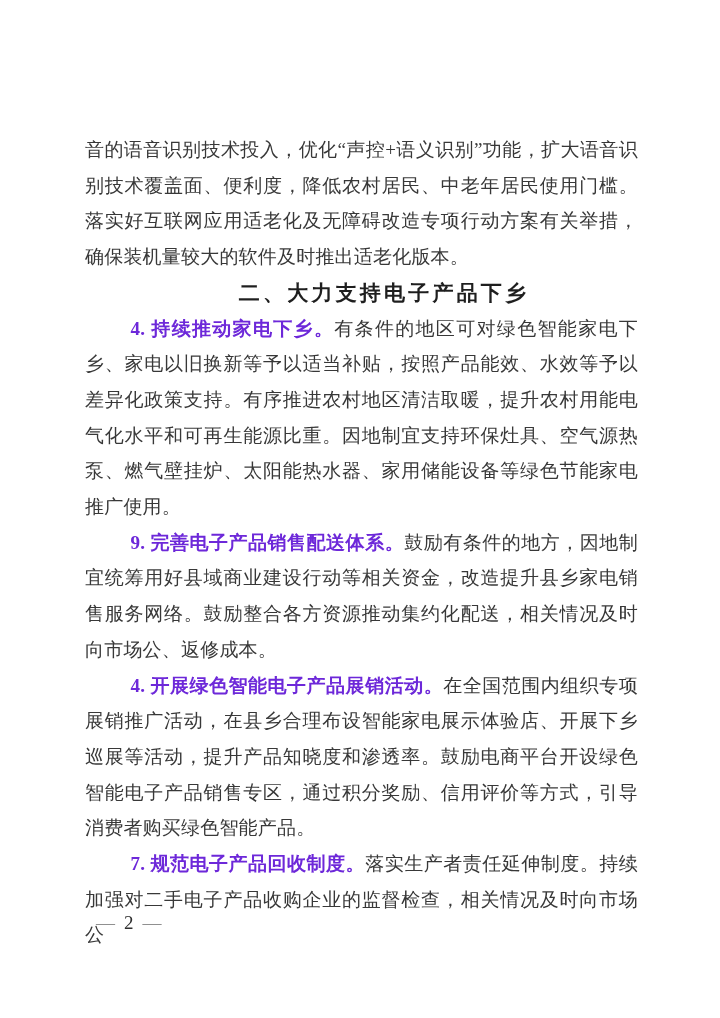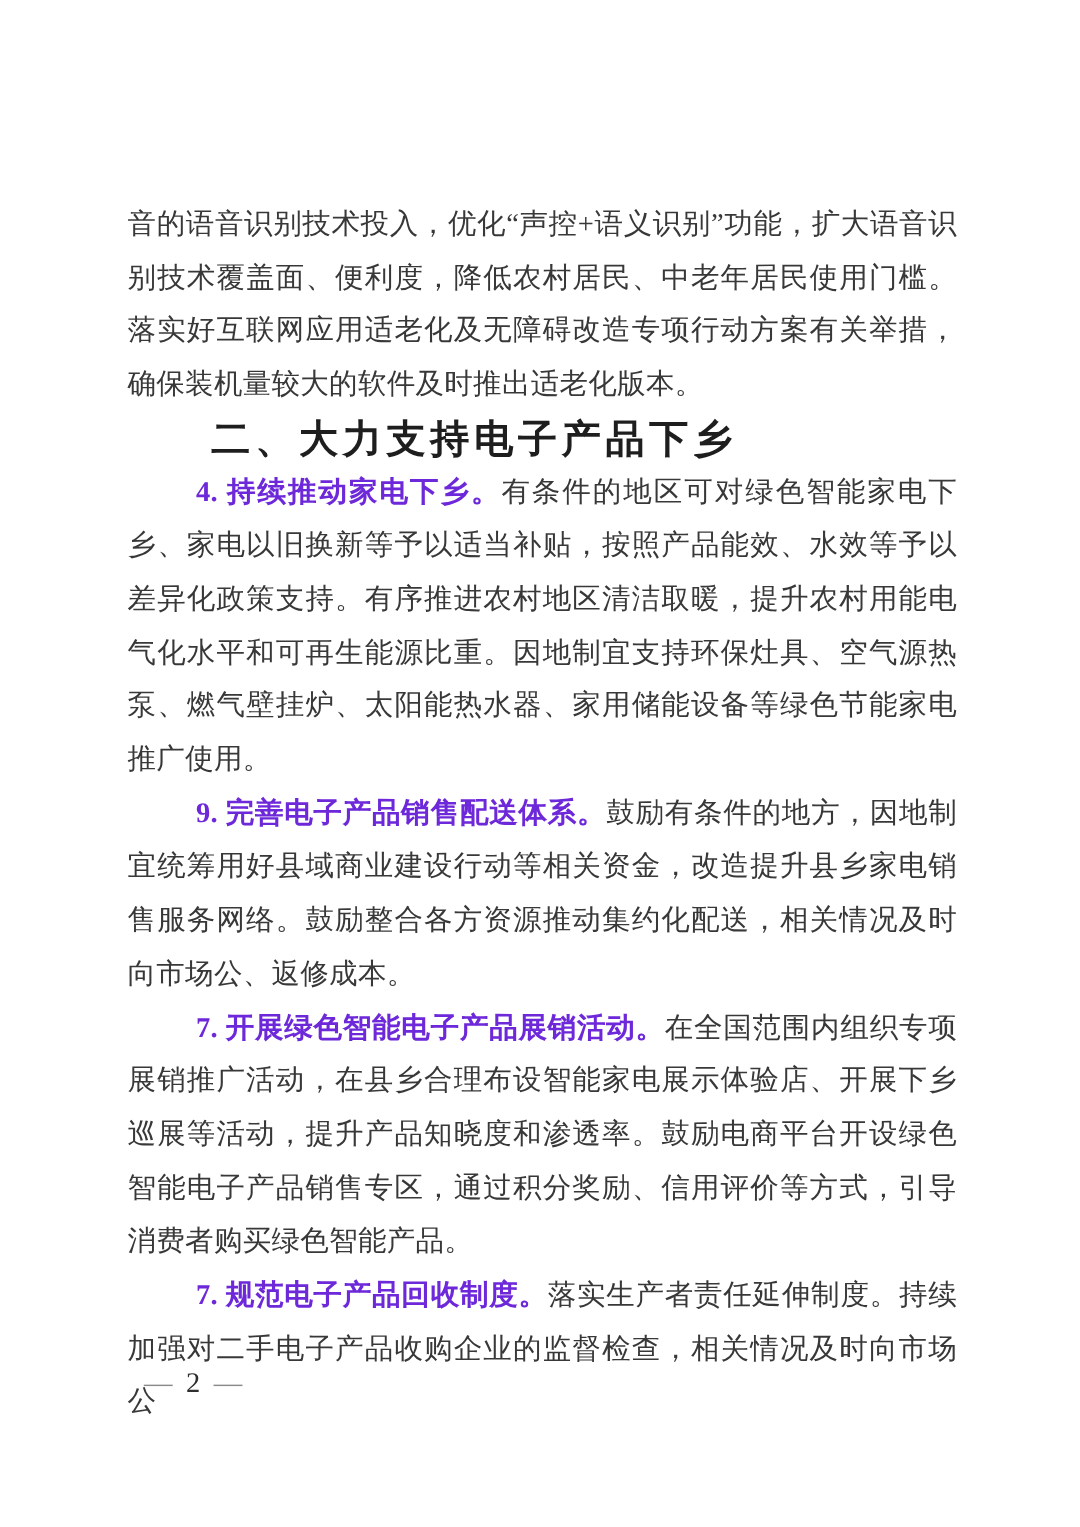--- a/index.html
+++ b/index.html
@@ -40,26 +40,26 @@
   .para.cont {
     text-indent: 0;
   }
   .lead {
     font-weight: bold;
     color: #6d28d9;
   }
   .heading {
     font-family: "Liberation Sans", sans-serif;
     font-weight: bold;
-    font-size: 26px;
+    font-size: 21px;
     letter-spacing: 3.2px;
     color: #1e1e1e;
     text-indent: 2.15em;
     line-height: 35.7px;
-    text-align: left;
+    text-align: center;
   }
   .pageno {
     position: absolute;
     left: 96px;
     top: 905px;
     font-size: 19px;
     line-height: 35.7px;
     color: #2f2f2f;
     white-space: nowrap;
   }
@@ -69,19 +69,19 @@
 </head>
 <body>
 
 <div class="page">
 
   <div class="doc" id="blocks">
       <p class="para cont"><span>音的语音识别技术投入，优化“声控+语义识别”功能，扩大语音识别技术覆盖面、便利度，降低农村居民、中老年居民使用门槛。落实好互联网应用适老化及无障碍改造专项行动方案有关举措，确保装机量较大的软件及时推出适老化版本。</span></p>
       <h2 class="heading">二、大力支持电子产品下乡</h2>
       <p class="para"><b class="lead">4. 持续推动家电下乡。</b><span>有条件的地区可对绿色智能家电下乡、家电以旧换新等予以适当补贴，按照产品能效、水效等予以差异化政策支持。有序推进农村地区清洁取暖，提升农村用能电气化水平和可再生能源比重。因地制宜支持环保灶具、空气源热泵、燃气壁挂炉、太阳能热水器、家用储能设备等绿色节能家电推广使用。</span></p>
       <p class="para"><b class="lead">9. 完善电子产品销售配送体系。</b><span>鼓励有条件的地方，因地制宜统筹用好县域商业建设行动等相关资金，改造提升县乡家电销售服务网络。鼓励整合各方资源推动集约化配送，相关情况及时向市场公、返修成本。</span></p>
-      <p class="para"><b class="lead">7. 开展绿色智能电子产品展销活动。</b><span>在全国范围内组织专项展销推广活动，在县乡合理布设智能家电展示体验店、开展下乡巡展等活动，提升产品知晓度和渗透率。鼓励电商平台开设绿色智能电子产品销售专区，通过积分奖励、信用评价等方式，引导消费者购买绿色智能产品。</span></p>
+      <p class="para"><b class="lead">4. 开展绿色智能电子产品展销活动。</b><span>在全国范围内组织专项展销推广活动，在县乡合理布设智能家电展示体验店、开展下乡巡展等活动，提升产品知晓度和渗透率。鼓励电商平台开设绿色智能电子产品销售专区，通过积分奖励、信用评价等方式，引导消费者购买绿色智能产品。</span></p>
       <p class="para"><b class="lead">7. 规范电子产品回收制度。</b><span>落实生产者责任延伸制度。持续加强对二手电子产品收购企业的监督检查，相关情况及时向市场公</span></p>
     </div>
 
   <div class="pageno"><span class="dash">—</span><span class="num">2</span><span class="dash">—</span></div>
 
 </div>
 
 </body></html>

